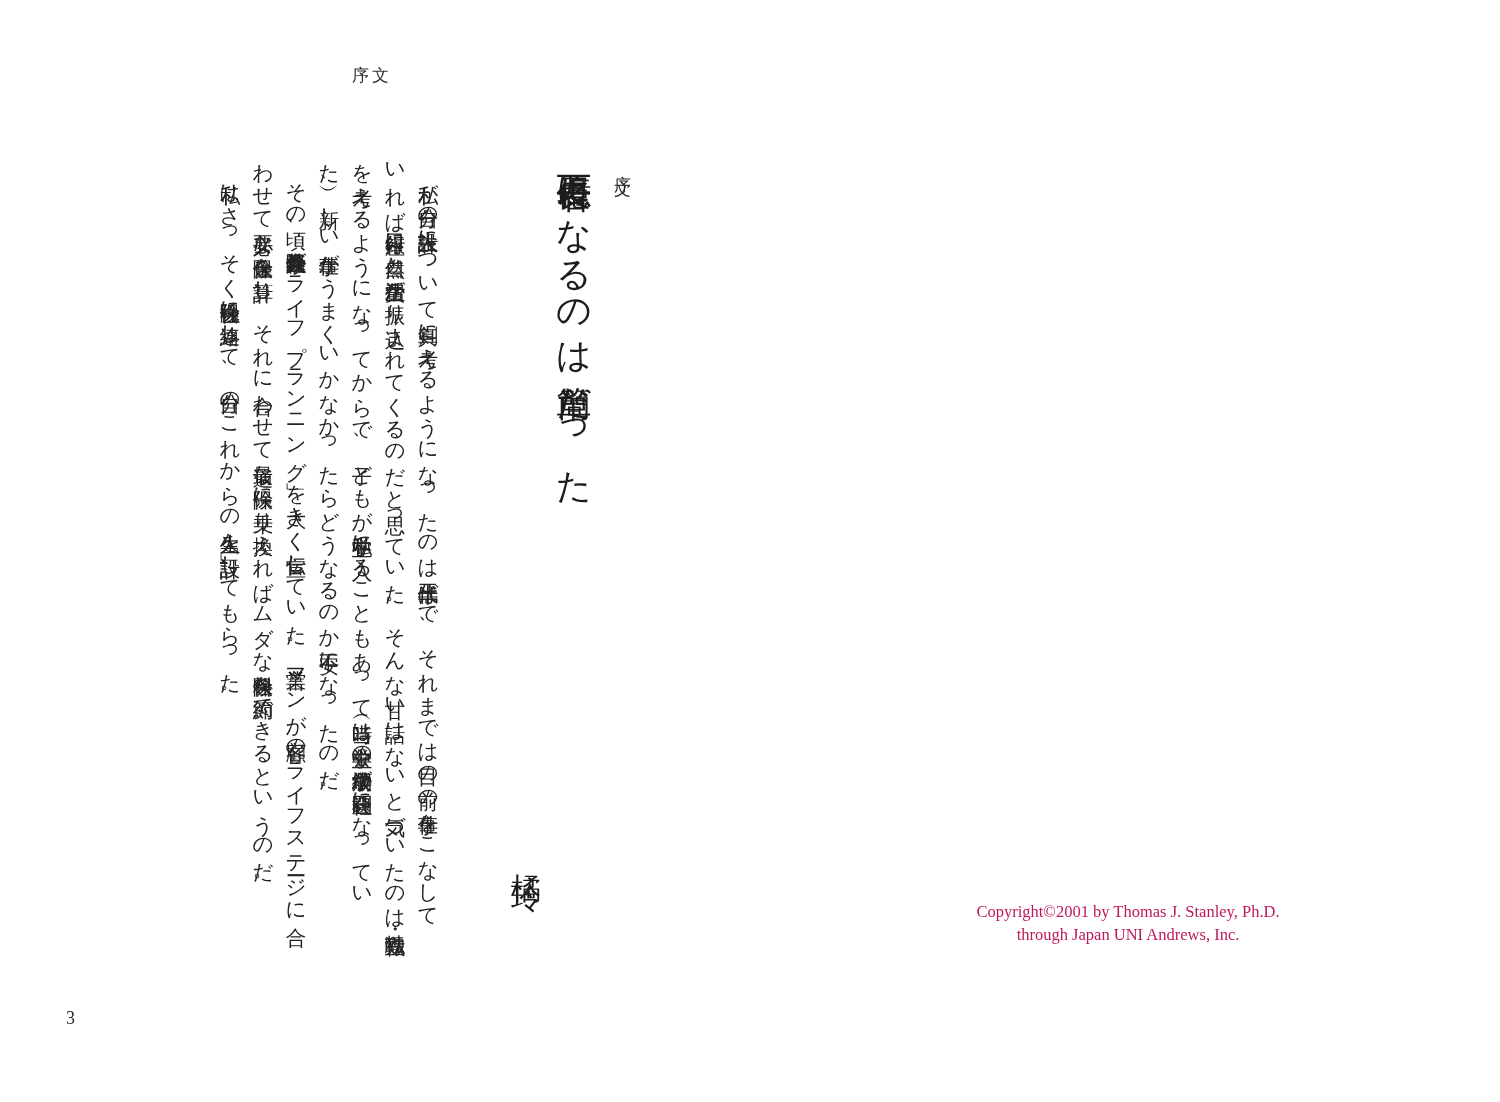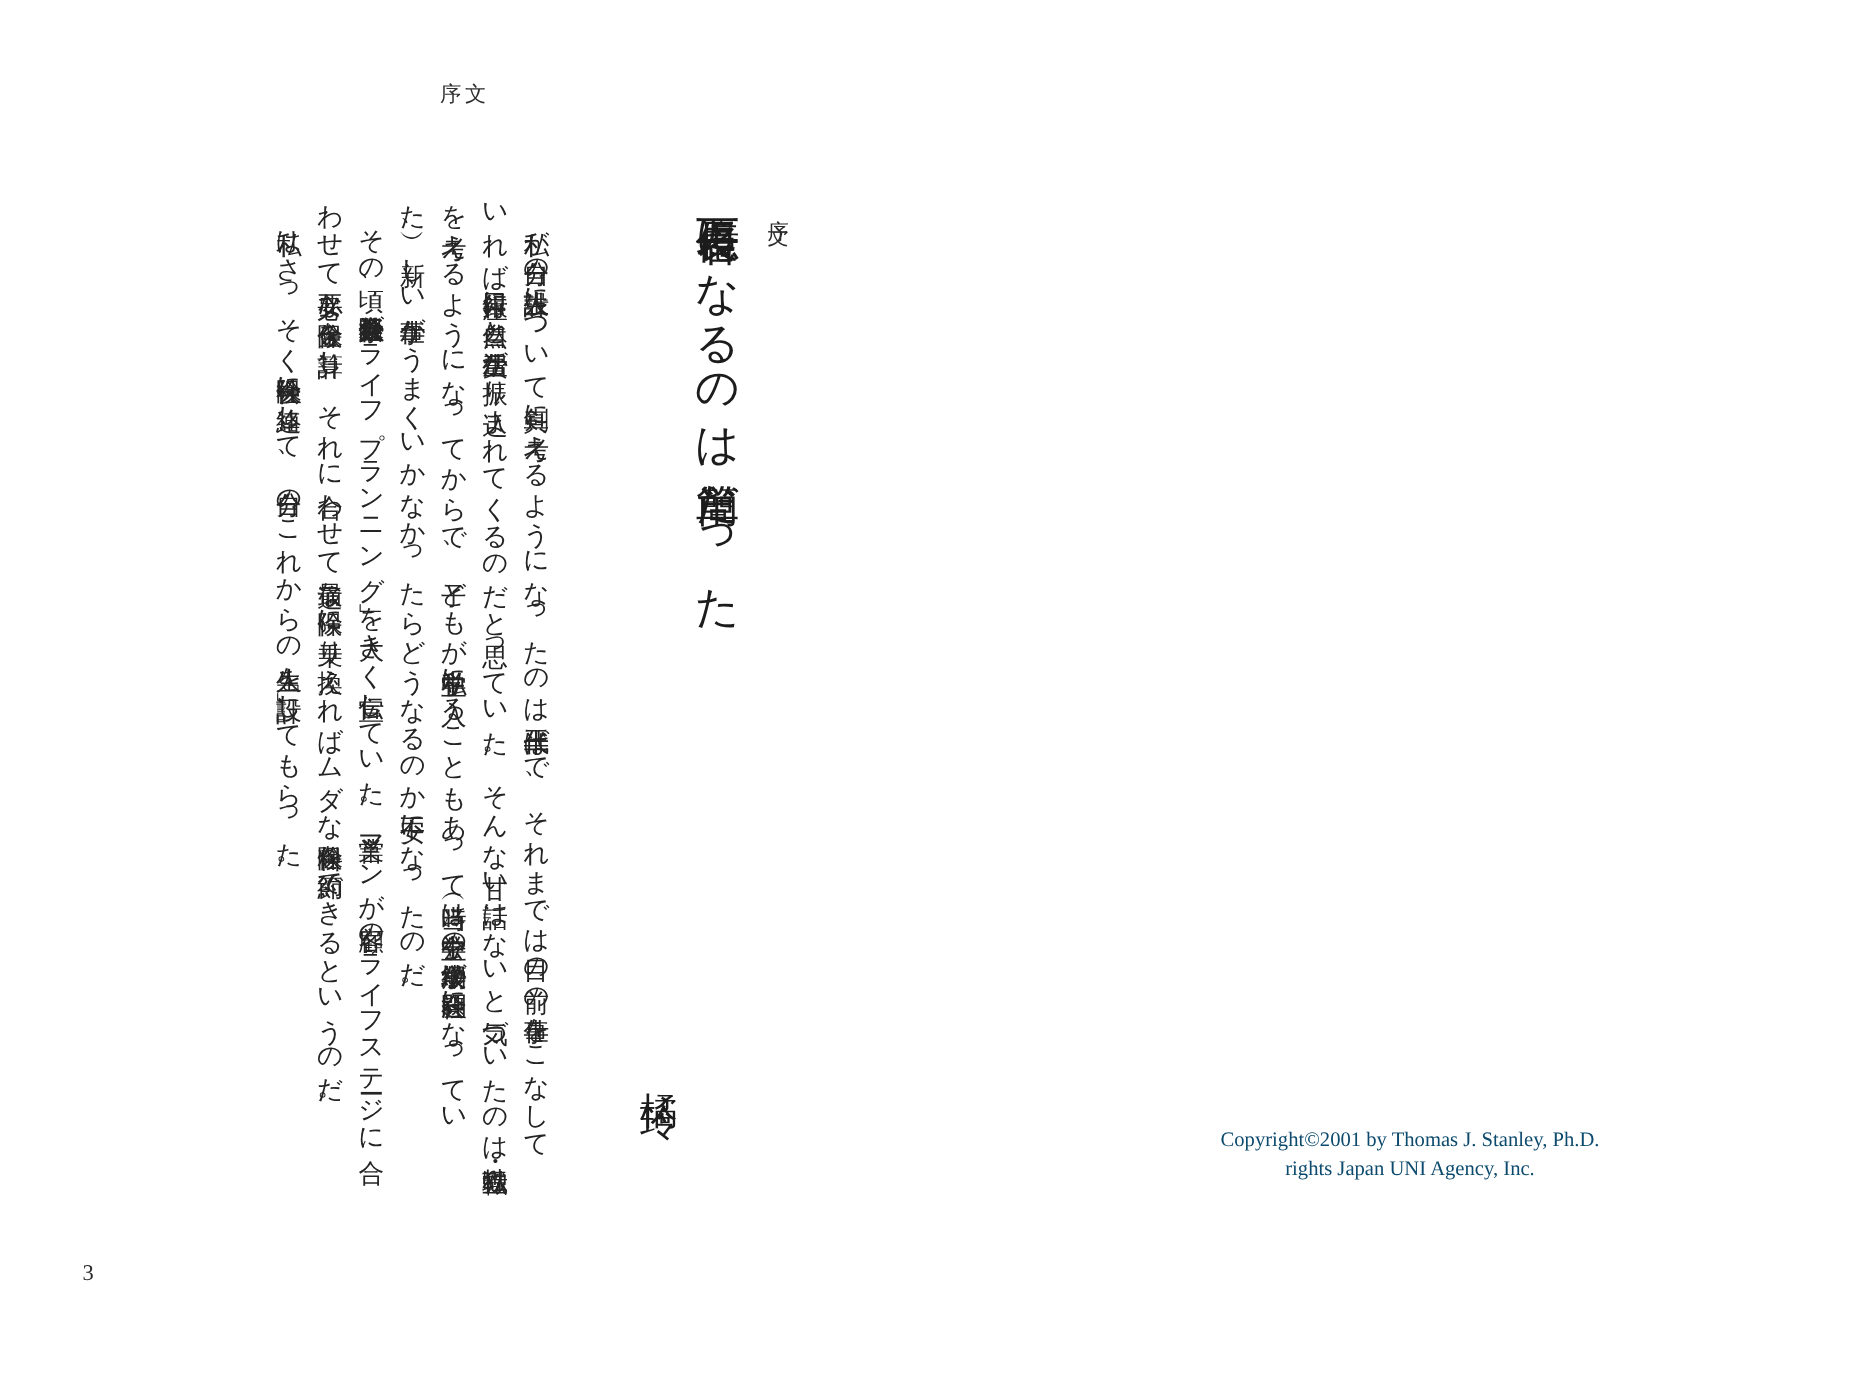--- a/index.html
+++ b/index.html
@@ -69,21 +69,21 @@
     padding: 0;
   }
   .copyright {
     position: absolute;
     left: 898px;
     top: 901px;
     width: 460px;
     text-align: center;
     font-size: 16.5px;
     line-height: 22.5px;
-    color: #0c4a6e;
+    color: #be185d;
   }
   .page-number {
     position: absolute;
     left: 66px;
     top: 1008px;
     font-size: 18px;
     color: #2b2b2b;
   }
 </style>
 </head>
@@ -100,18 +100,18 @@
   <div class="author">橘玲</div>
 
   <div class="body-text">
     <p>　私が自分の人生設計について真剣に考えるようになったのは三十代半ばで、それまでは目の前の仕事をこなしていれば銀行口座に自然と生活費が振り込まれてくるのだと思っていた。そんな甘い話はないと気づいたのは独立・転職を考えるようになってからで、子どもが私立中学に入ることもあって（当時は公立中学の学級崩壊が社会問題になっていた）、新しい仕事がうまくいかなかったらどうなるのか不安になったのだ。</p>
     <p>　その頃、外資系保険会社が「ライフプランニング」を大きく宣伝していた。営業マンが顧客のライフステージに合わせて必要な保険金を計算し、それに合わせて最適な保険に乗り換えればムダな保険料を節約できるというのだ。</p>
     <p>　私はさっそく保険会社に連絡して、自分のこれからの人生を「設計」してもらった。</p>
   </div>
 
   <div class="copyright">
     <div>Copyright©2001 by Thomas J. Stanley, Ph.D.</div>
-    <div>rights Japan UNI Agency, Inc.</div>
+    <div>through Japan UNI Andrews, Inc.</div>
   </div>
 
   <div class="page-number">3</div>
 
 </div>
 
 </body></html>

